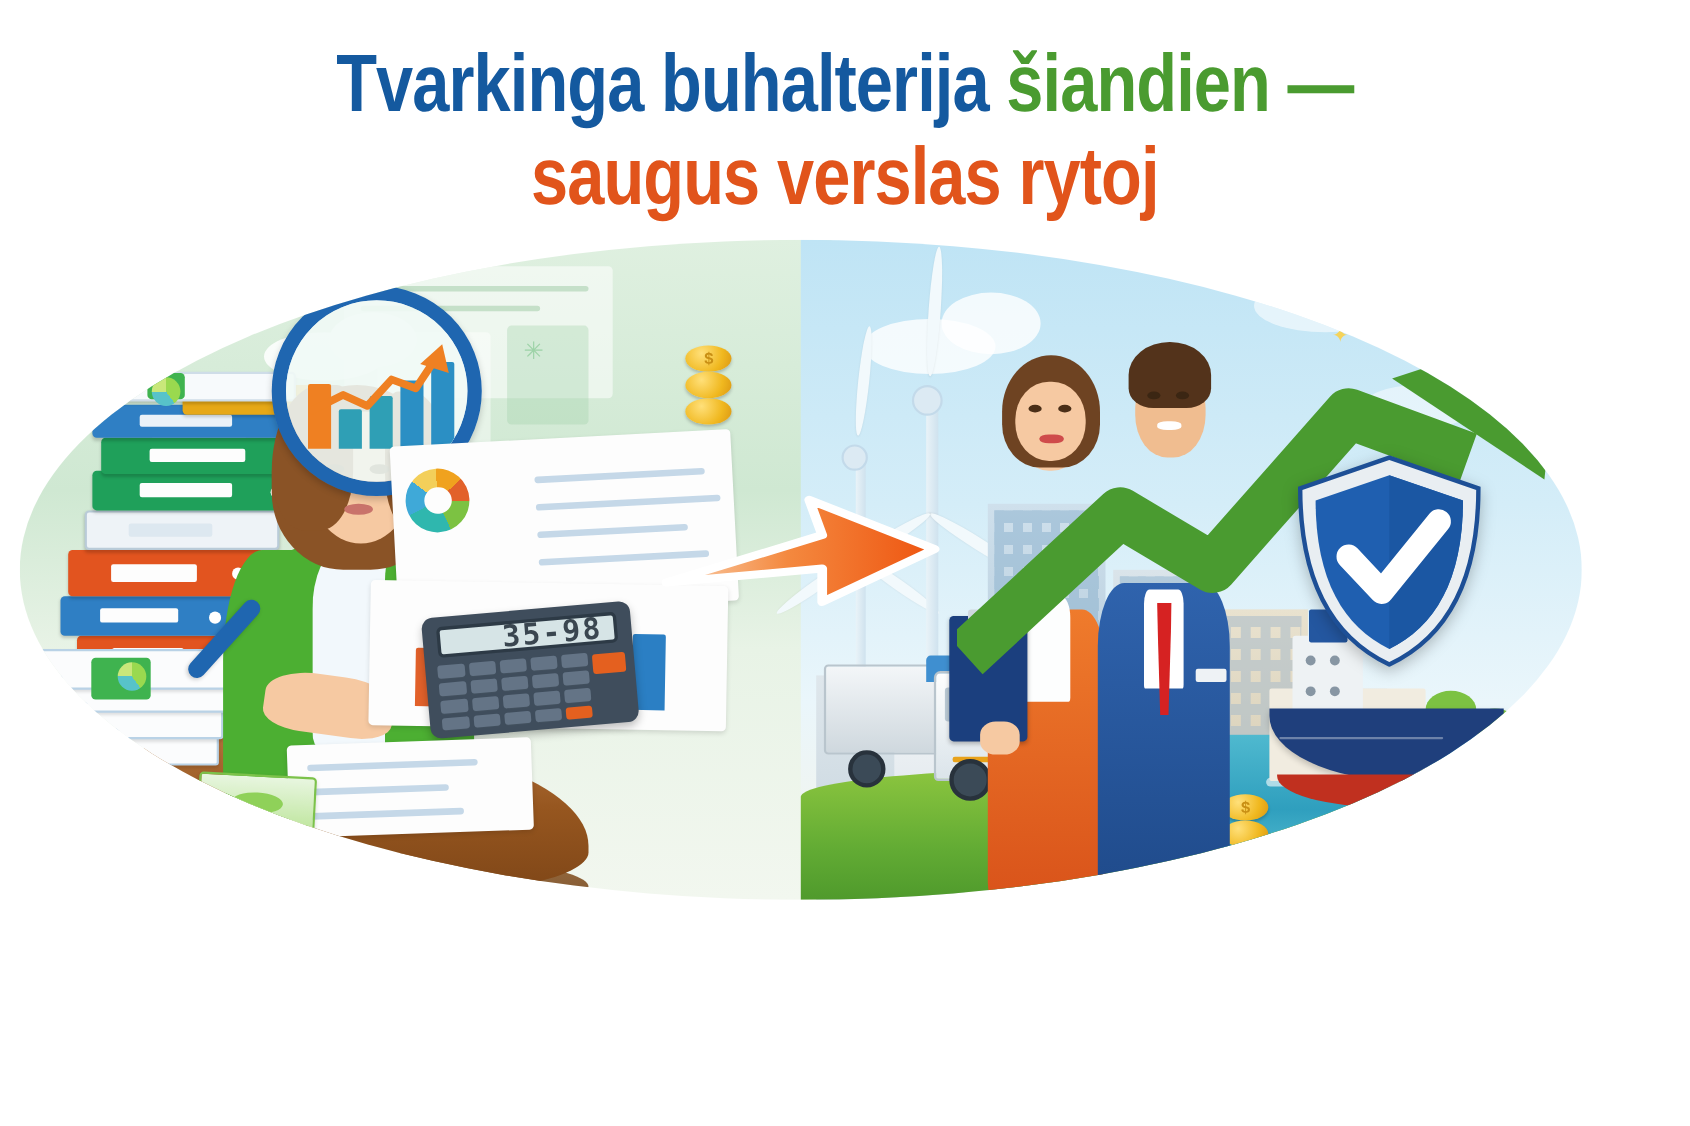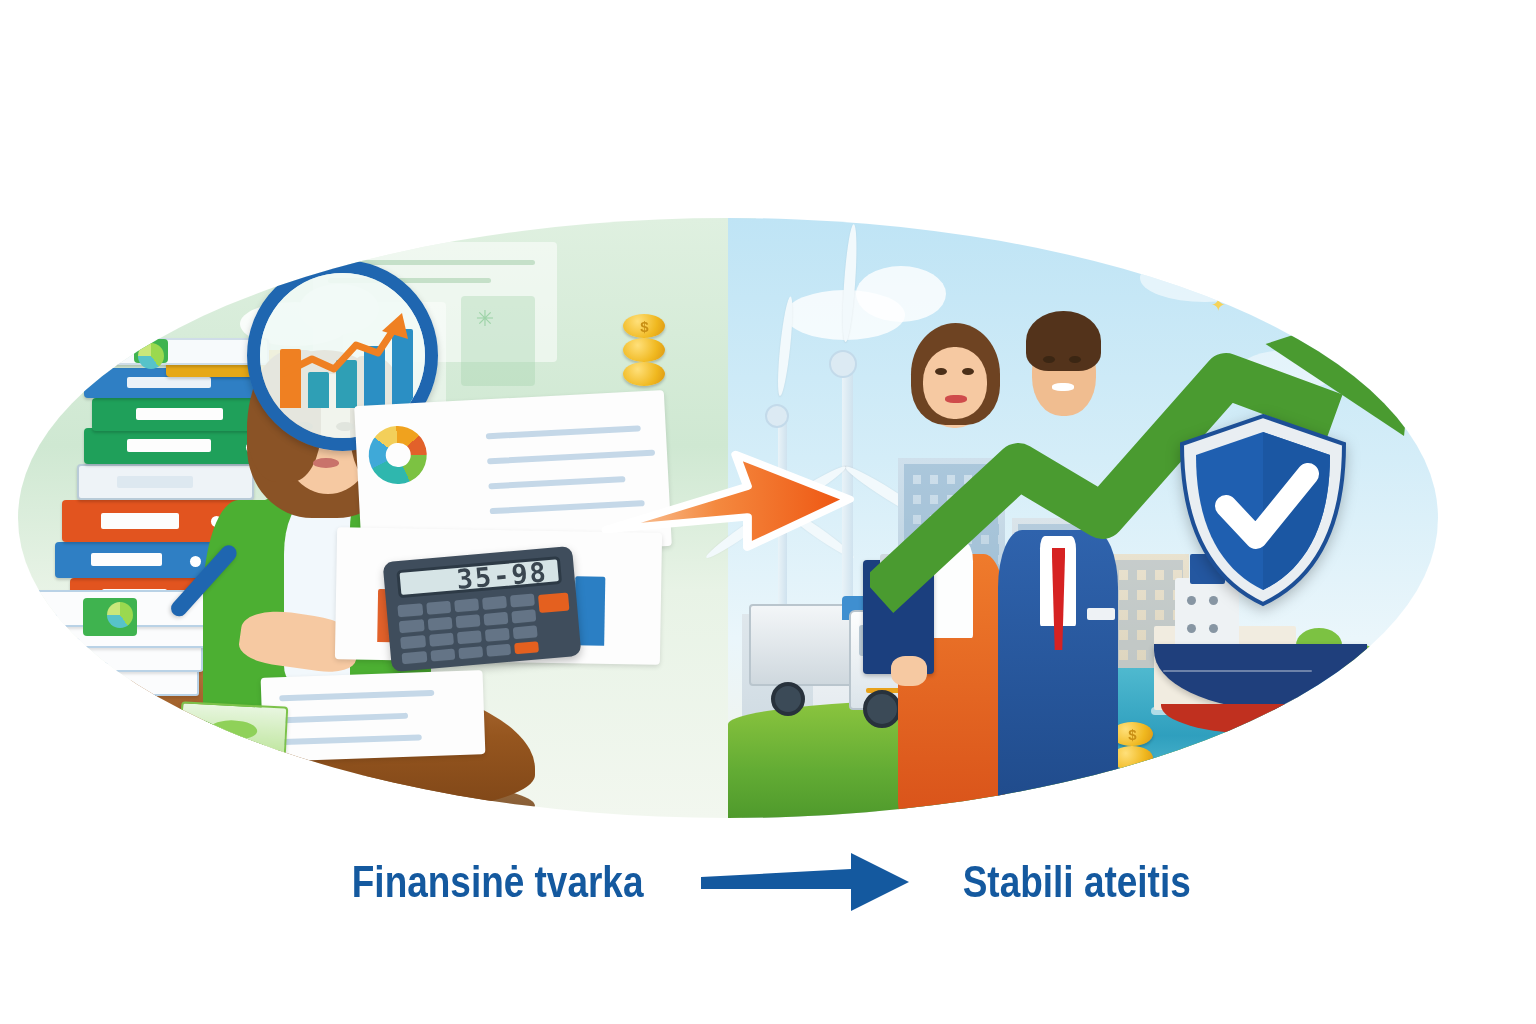--- a/index.html
+++ b/index.html
@@ -162,20 +162,26 @@
   .caption{position:absolute;left:0;top:842px;width:1536px;height:80px;
     display:flex;align-items:center;justify-content:center;gap:30px;}
   .cap-text{color:#14599f;font-weight:bold;font-size:44px;
     transform:scaleX(.84);transform-origin:center;white-space:nowrap;}
 </style>
 </head>
 <body>
 
 <div id="poster">
 
+  <div class="title-block">
+    <div class="title-line">
+      <span class="t-blue">Tvarkinga buhalterija </span><span class="t-green">šiandien —</span>
+    </div>
+    <div class="title-line t-orange">saugus verslas rytoj</div>
+  </div>
 
   <div class="scene">
 
     <div class="half left-half">
       <div class="lbg"></div>
 
       <div class="lbg-doc" style="left:40%;top:4%;width:33%;height:20%;"></div>
       <div class="lbg-line" style="left:42%;top:7%;width:28%;"></div>
       <div class="lbg-line" style="left:42%;top:10%;width:22%;"></div>
       <div class="lbg-doc" style="left:44%;top:14%;width:14%;height:18%;background:rgba(255,255,255,.45);"></div>
@@ -440,21 +446,14 @@
         <linearGradient id="og" x1="0" y1="0" x2="1" y2="0">
           <stop offset="0%" stop-color="#fad3b1"></stop>
           <stop offset="45%" stop-color="#f4893f"></stop>
           <stop offset="100%" stop-color="#ee5410"></stop>
         </linearGradient>
       </defs>
       <path d="M6,112 L150,58 L138,18 L254,74 L150,134 L150,96 Z" fill="url(#og)" stroke="#ffffff" stroke-width="9" stroke-linejoin="round"></path>
     </svg>
   </div>
 
-  <div class="caption">
-    <span class="cap-text">Finansinė tvarka</span>
-    <svg width="210" height="62" viewBox="0 0 210 62">
-      <path d="M0,26 L150,18 L150,2 L208,31 L150,60 L150,38 L0,38 Z" fill="#14599f"></path>
-    </svg>
-    <span class="cap-text">Stabili ateitis</span>
-  </div>
 
 </div>
 
 </body></html>

